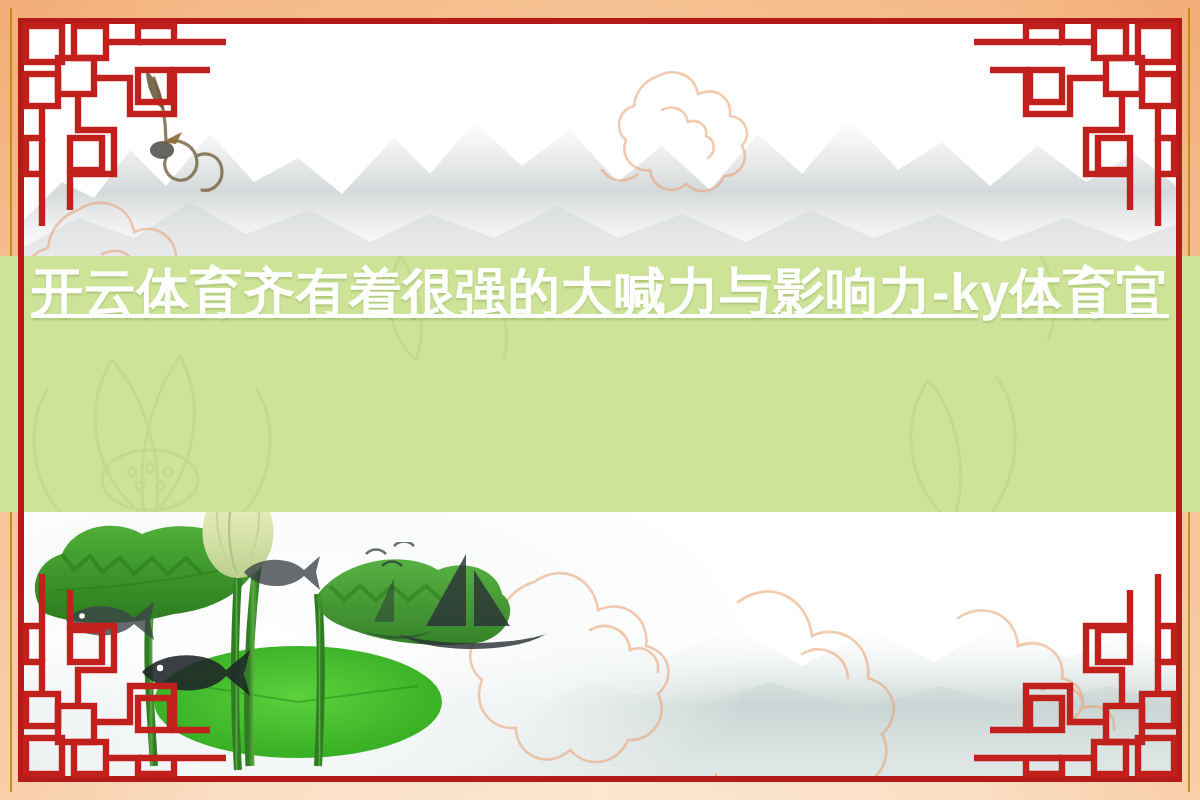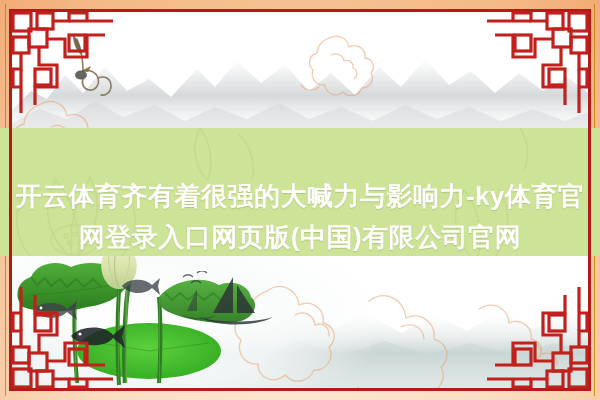--- a/index.html
+++ b/index.html
@@ -70,29 +70,30 @@
   .band{
     position:absolute;left:0;right:0;
     top:128px;height:128px;
     background:#cde398;
     overflow:hidden;
   }
   .band .band-art{position:absolute;inset:0;opacity:.5;}
   .band-title{
     position:absolute;inset:0;
     display:flex;flex-direction:column;
-    align-items:center;justify-content:flex-end;
-    gap:4px;
+    align-items:center;justify-content:space-between;
+    gap:13px;
     color:#ffffff;
     font-size:26px;line-height:1.42;
     font-weight:bold;
     letter-spacing:.5px;
     text-align:center;
     white-space:nowrap;
     text-shadow:0 1px 1px rgba(120,150,70,.35);
+    text-decoration:underline;
   }
 
   
   .fret{position:absolute;width:104px;height:104px;pointer-events:none;}
   .fret.tl{left:9px;top:9px;}
   .fret.tr{right:9px;top:9px;transform:scaleX(-1);}
   .fret.bl{left:9px;bottom:9px;transform:scaleY(-1);}
   .fret.br{right:9px;bottom:9px;transform:scale(-1,-1);}
 </style>
 </head>
@@ -274,21 +275,20 @@
         <path d="M122,128 C136,112 140,86 128,66"></path>
         <path d="M200,0 c10,14 14,34 8,52 c-12,-10 -18,-32 -8,-52 Z"></path>
         <path d="M238,6 c12,10 18,28 14,46"></path>
         <path d="M470,128 c-16,-18 -20,-44 -6,-66 c14,16 20,44 14,66"></path>
         <path d="M496,128 c14,-20 16,-48 2,-68"></path>
         <path d="M520,0 c8,12 10,28 4,42"></path>
       </g>
     </svg>
     <div class="band-title">
       <span>开云体育齐有着很强的大喊力与影响力-ky体育官</span>
-      <span>网登录入口网页版(中国)有限公司官网</span>
     </div>
   </div>
 
   <div class="rule top"></div>
   <div class="rule bottom"></div>
   <div class="rule left"></div>
   <div class="rule right"></div>
 
   <svg class="fret tl" viewBox="0 0 104 104">
     <g fill="none" stroke="#c1201c" stroke-width="3.2">

